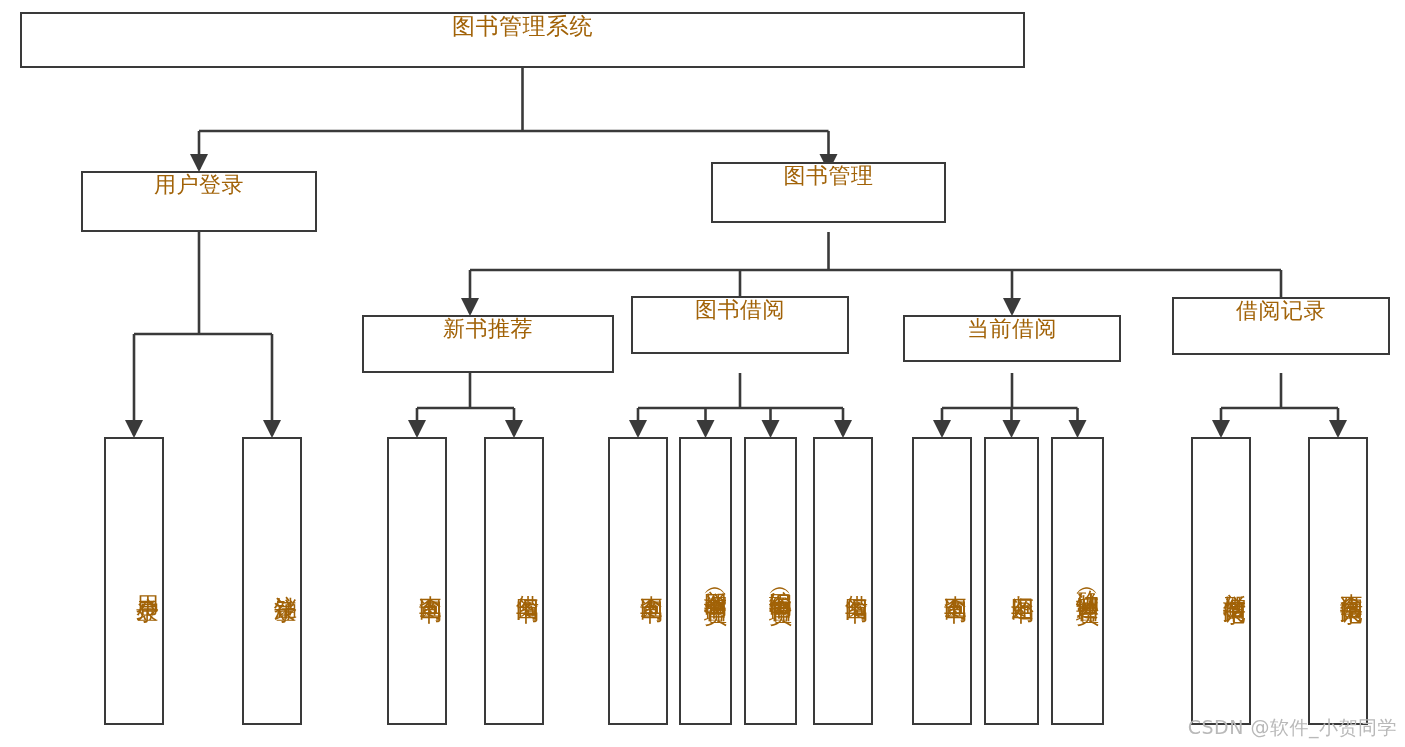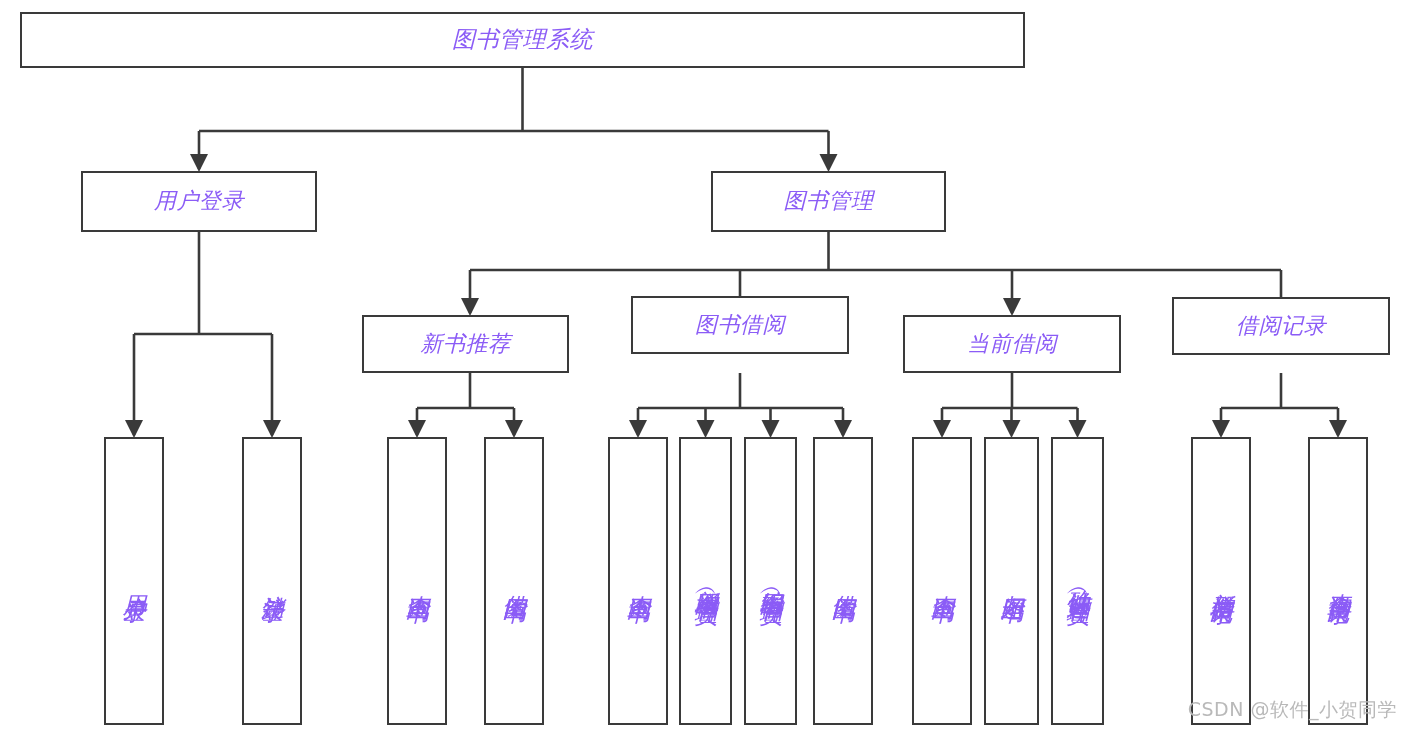--- a/index.html
+++ b/index.html
@@ -26,24 +26,22 @@
     width: 1405px;
     height: 747px;
     pointer-events: none;
   }
   .node {
     position: absolute;
     box-sizing: border-box;
     background: #ffffff;
     border: 2px solid #3a3a3a;
     display: flex;
-    align-items: center;
     justify-content: center;
-    color: #8b5cf6;
-    font-style: italic;
+    color: #a16207;
   }
   .node-h {
     font-size: 22px;
     line-height: 1.1;
     white-space: nowrap;
     letter-spacing: 0.5px;
   }
   .node-root .node-label {
     font-size: 23px;
   }
@@ -57,21 +55,21 @@
     text-align: center;
   }
   .node-v .node-label {
     writing-mode: vertical-rl;
     text-orientation: upright;
     display: block;
   }
   .watermark {
     position: absolute;
     right: 8px;
-    bottom: 24px;
+    bottom: 6px;
     font-size: 19px;
     color: #b9b9b9;
     white-space: nowrap;
     letter-spacing: 0.5px;
   }
 </style>
 </head>
 <body>
 
 <div id="diagram-root">
@@ -125,24 +123,24 @@
       </div>
       <div class="node node-h" style="left: 81px; top: 171px; width: 236px; height: 61px;">
         <span class="node-label">用户登录</span>
       </div>
       <div class="node node-v" style="left: 104px; top: 437px; width: 60px; height: 288px;">
         <span class="node-label">用户登录</span>
       </div>
       <div class="node node-v" style="left: 242px; top: 437px; width: 60px; height: 288px;">
         <span class="node-label">注销登录</span>
       </div>
-      <div class="node node-h" style="left: 711px; top: 171px; width: 235px; height: 61px;">
+      <div class="node node-h" style="left: 711px; top: 162px; width: 235px; height: 61px;">
         <span class="node-label">图书管理</span>
       </div>
-      <div class="node node-h" style="left: 362px; top: 315px; width: 207px; height: 58px;">
+      <div class="node node-h" style="left: 362px; top: 315px; width: 252px; height: 58px;">
         <span class="node-label">新书推荐</span>
       </div>
       <div class="node node-v" style="left: 387px; top: 437px; width: 60px; height: 288px;">
         <span class="node-label">查询图书</span>
       </div>
       <div class="node node-v" style="left: 484px; top: 437px; width: 60px; height: 288px;">
         <span class="node-label">借阅图书</span>
       </div>
       <div class="node node-h" style="left: 631px; top: 296px; width: 218px; height: 58px;">
         <span class="node-label">图书借阅</span>
@@ -152,21 +150,21 @@
       </div>
       <div class="node node-v" style="left: 679px; top: 437px; width: 53px; height: 288px;">
         <span class="node-label">新增图书（管理员）</span>
       </div>
       <div class="node node-v" style="left: 744px; top: 437px; width: 53px; height: 288px;">
         <span class="node-label">编辑图书（管理员）</span>
       </div>
       <div class="node node-v" style="left: 813px; top: 437px; width: 60px; height: 288px;">
         <span class="node-label">借阅图书</span>
       </div>
-      <div class="node node-h" style="left: 903px; top: 315px; width: 218px; height: 58px;">
+      <div class="node node-h" style="left: 903px; top: 315px; width: 218px; height: 47px;">
         <span class="node-label">当前借阅</span>
       </div>
       <div class="node node-v" style="left: 912px; top: 437px; width: 60px; height: 288px;">
         <span class="node-label">查询图书</span>
       </div>
       <div class="node node-v" style="left: 984px; top: 437px; width: 55px; height: 288px;">
         <span class="node-label">归还图书</span>
       </div>
       <div class="node node-v" style="left: 1051px; top: 437px; width: 53px; height: 288px;">
         <span class="node-label">确认归还（管理员）</span>

